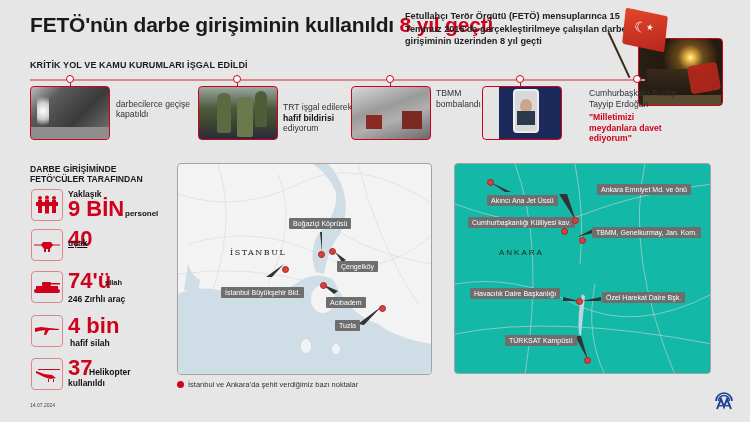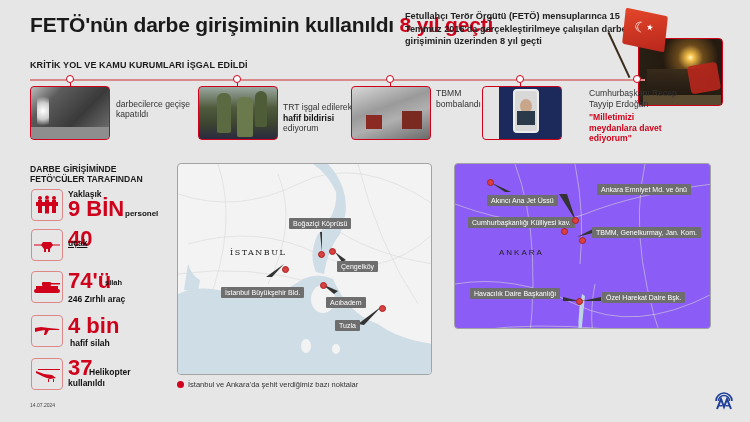--- a/index.html
+++ b/index.html
@@ -190,21 +190,21 @@
   <div class="abs pin" style="left:151px;top:84px;"></div>
   <div class="abs lbl" style="left:159px;top:97px;">Çengelköy</div>
   <div class="abs pin" style="left:104px;top:102px;"></div>
   <div class="abs lbl" style="left:43px;top:123px;">İstanbul Büyükşehir Bld.</div>
   <div class="abs pin" style="left:142px;top:118px;"></div>
   <div class="abs lbl" style="left:148px;top:133px;">Acıbadem</div>
   <div class="abs pin" style="left:201px;top:141px;"></div>
   <div class="abs lbl" style="left:157px;top:156px;">Tuzla</div>
 </div>
 
-<div class="abs map" style="left:454px;top:163px;width:257px;height:166px;background:#8b5cf6;">
+<div class="abs map" style="left:454px;top:163px;width:257px;height:211px;background:#14b8a6;">
   <svg class="abs" style="left:0;top:0" width="257" height="211" viewBox="0 0 257 211">
     <g stroke="#d5d5d5" stroke-width="0.6" fill="none">
       <path d="M0 40 Q80 70 130 50 T257 20"></path>
         <path d="M0 120 Q60 110 120 140 T257 130"></path>
         <path d="M60 0 Q90 80 70 211"></path>
         <path d="M190 0 Q170 90 220 211"></path>
         <path d="M0 170 Q100 150 257 180"></path>
         <path d="M120 0 Q130 50 125 100"></path>
         <path d="M140 120 Q130 170 150 211"></path>
     </g>

